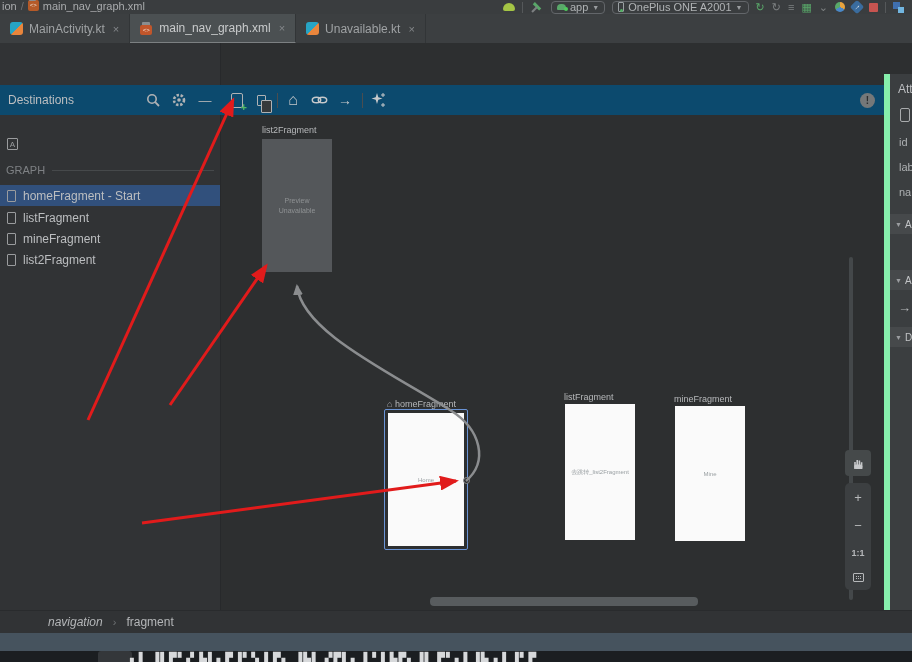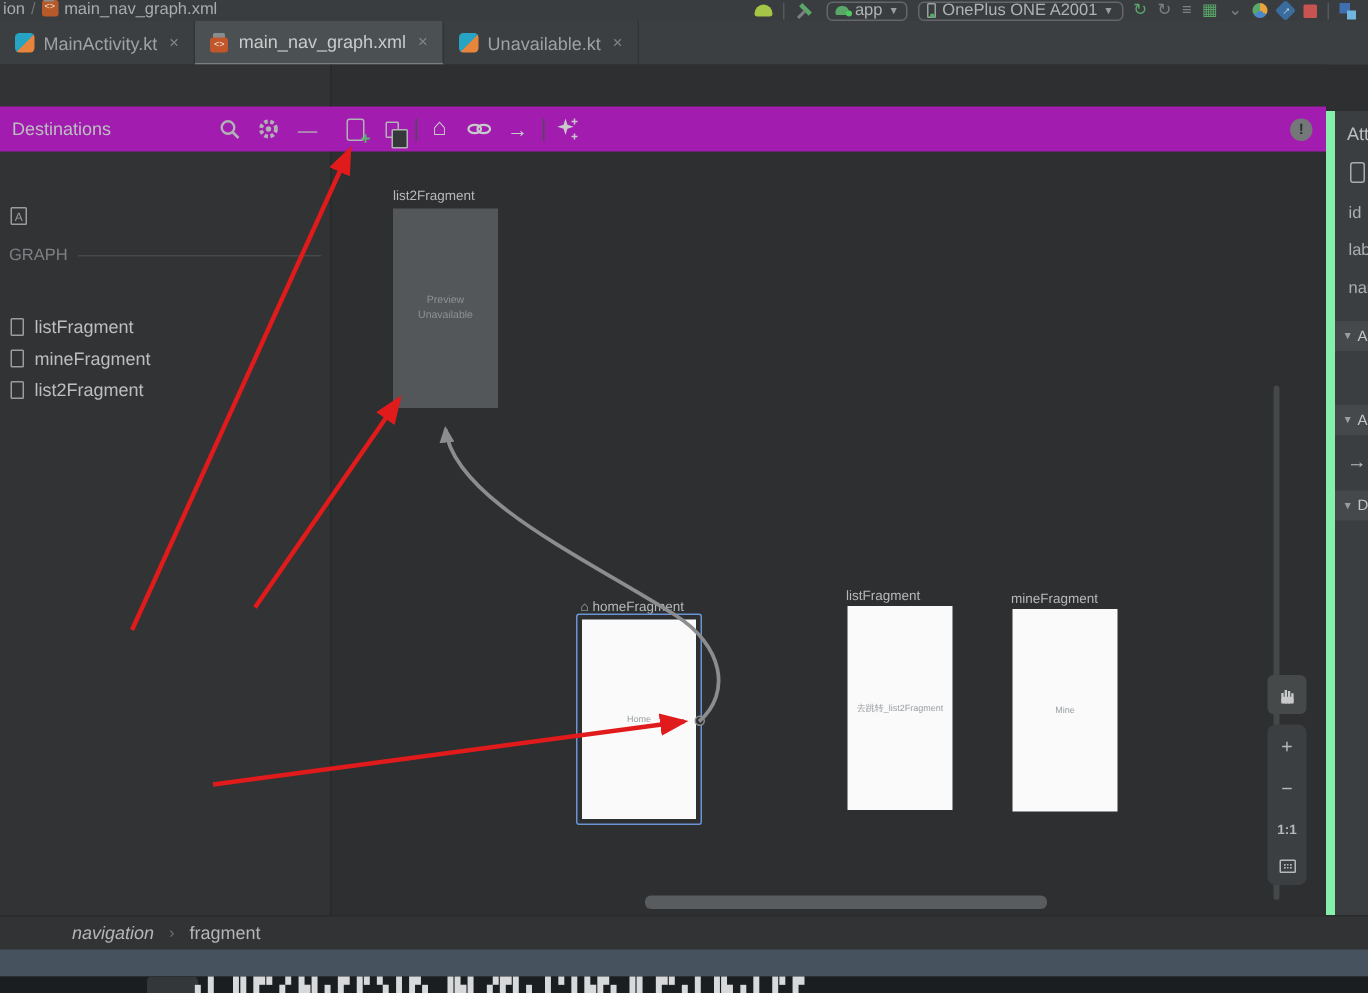--- a/index.html
+++ b/index.html
@@ -46,21 +46,21 @@
     background:linear-gradient(135deg,#27a4c4 0 52%,#e8853c 52%); }
   .navxml-ico { width:13px; height:13px; position:relative; }
   .navxml-ico .sheet { position:absolute; left:0; top:3px; width:12px; height:10px; background:#c1562b;
     border-radius:2px; color:#f6e8de; font-size:6px; line-height:10px; text-align:center; }
   .navxml-ico::before { content:""; position:absolute; left:2px; top:0; width:8px; height:4px; background:#8a8d8f; border-radius:1px; }
 
   
   .leftpanel { position:absolute; left:0; top:43px; width:220px; height:567px; background:#313335; }
   .canvas { position:absolute; left:220px; top:43px; width:664px; height:567px; background:#2d2f30;
     border-left:1px solid #27292b; }
-  .toolrow { position:absolute; left:0; top:71px; width:884px; height:30px; background:#a21caf; }
+  .toolrow { position:absolute; left:0; top:85px; width:884px; height:30px; background:#0c4a6e; }
   .attrcol { position:absolute; left:884px; top:74px; width:28px; height:536px; background:#3b3e40;
     border-left:6px solid #86efac; overflow:hidden; }
 
   .toolrow .ptitle { position:absolute; left:8px; top:8px; font-size:12px; color:#bcbec0; }
   .tico { position:absolute; top:6px; width:18px; height:18px; display:flex; align-items:center; justify-content:center; }
   .tsep { position:absolute; top:8px; width:1px; height:15px; background:#4a4d4f; }
   .minus { color:#b2b4b6; font-size:13px; }
   .newdest { width:12px; height:15px; border:1.5px solid #b0b2b4; border-radius:2px; position:relative; }
   .newdest::after { content:"+"; position:absolute; right:-5px; bottom:-6px; color:#52b868; font-size:11px; font-weight:bold; }
   .nestg { width:9px; height:11px; border:1.5px solid #b0b2b4; border-radius:1px; position:relative; }
@@ -243,20 +243,24 @@
     <span class="warn">!</span>
   </div>
 
   <div class="ditem" style="top:133px">
     <span class="host-ico">A</span>
   </div>
   <div class="sechdr" style="top:164px">
     <span>GRAPH</span>
       <span class="rule"></span>
   </div>
+  <div class="ditem sel" style="top:185px">
+    <span class="frag-ico"></span>
+    <span>homeFragment - Start</span>
+  </div>
   <div class="ditem" style="top:207px">
     <span class="frag-ico"></span>
     <span>listFragment</span>
   </div>
   <div class="ditem" style="top:228px">
     <span class="frag-ico"></span>
     <span>mineFragment</span>
   </div>
   <div class="ditem" style="top:249px">
     <span class="frag-ico"></span>

